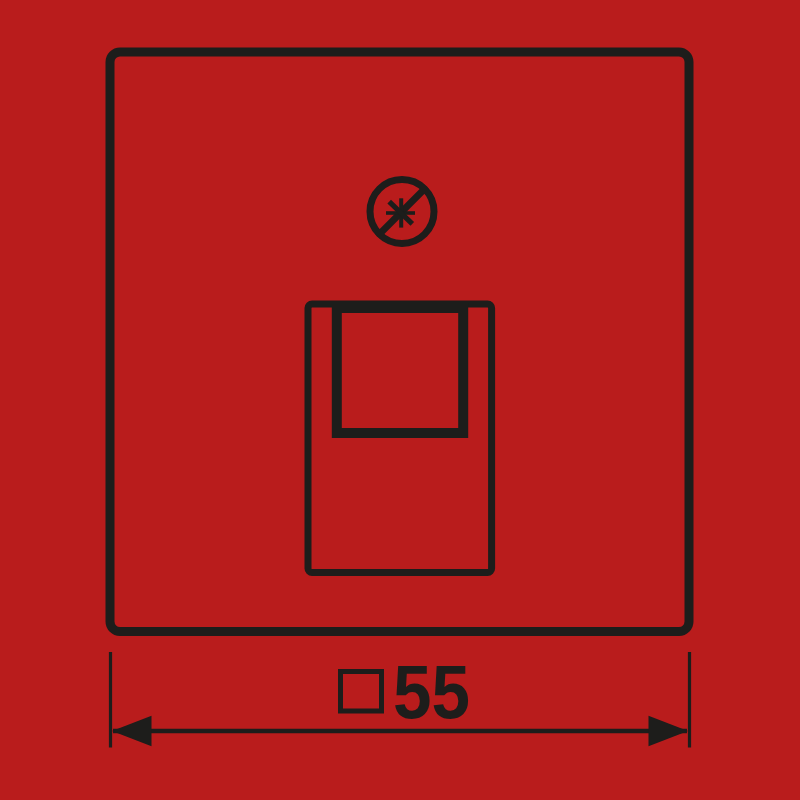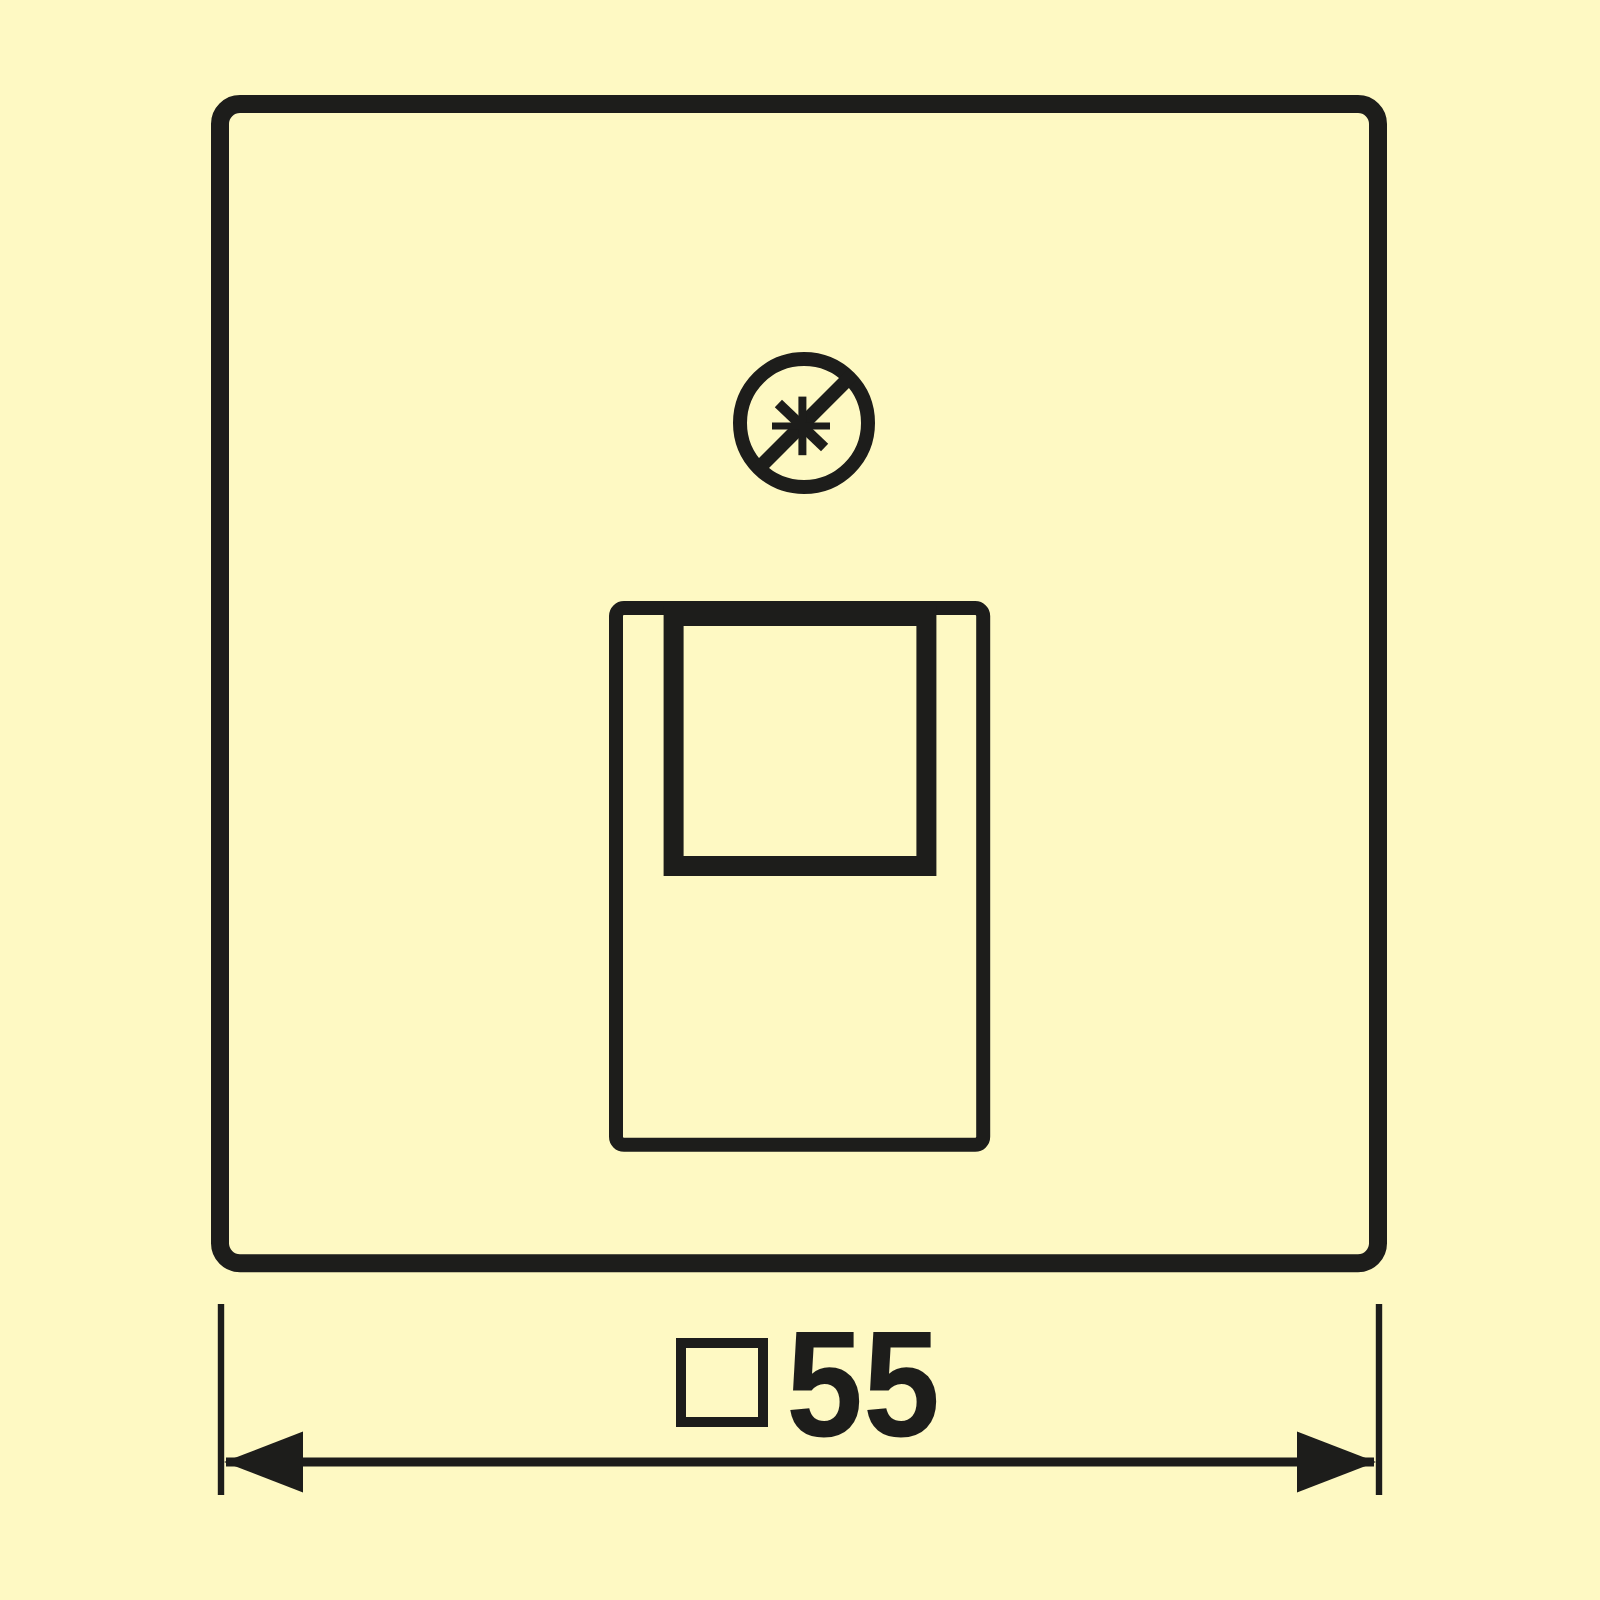--- a/index.html
+++ b/index.html
@@ -1,16 +1,16 @@
 <!DOCTYPE html>
 <html><head>
 <meta charset="utf-8">
 <style>
   html,body{margin:0;padding:0;background:#ffffff;}
-  .page{width:800px;height:800px;position:relative;background:#fef9c3;}
+  .page{width:800px;height:800px;position:relative;background:#b91c1c;}
   svg{position:absolute;top:0;left:0;}
 </style>
 </head>
 <body>
 <div class="page">
 <svg width="800" height="800" viewBox="0 0 800 800" xmlns="http://www.w3.org/2000/svg">
 
   <rect x="110" y="52" width="579" height="579.6" rx="10" ry="10" fill="none" stroke="#1d1d1b" stroke-width="9"></rect>
 
   <circle cx="402" cy="211.5" r="32" fill="none" stroke="#1d1d1b" stroke-width="7"></circle>

